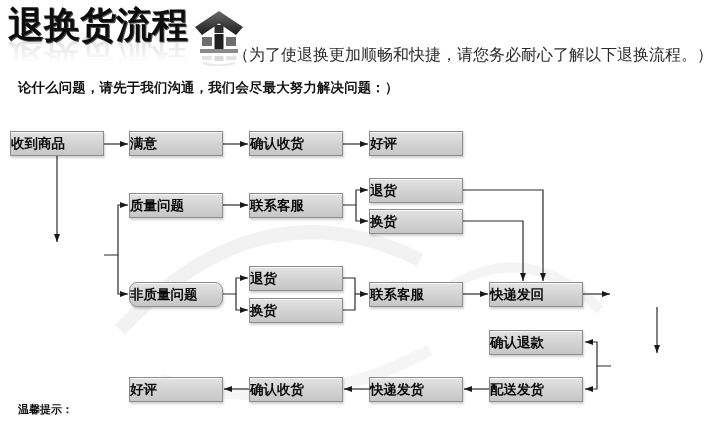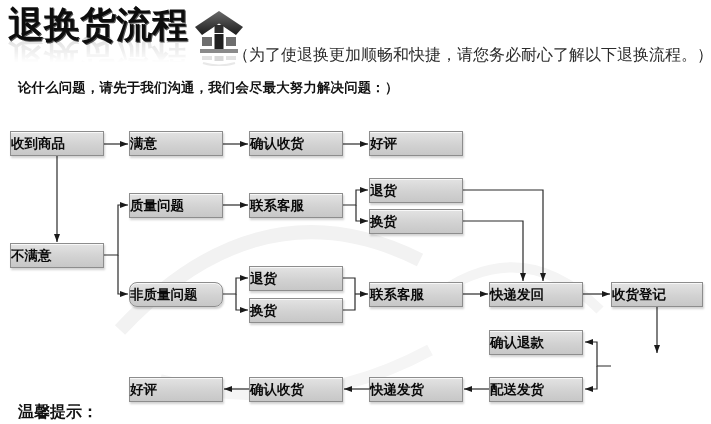--- a/index.html
+++ b/index.html
@@ -31,21 +31,21 @@
   
   .connectors{position:absolute;left:0;top:0;width:711px;height:424px;}
   .node{
     position:absolute;width:94px;height:25px;box-sizing:border-box;
     background:linear-gradient(180deg,#e3e3e3 0%,#d2d2d2 55%,#c7c7c7 100%);
     border:1px solid #8d8d8d;
     box-shadow:inset 0 1px 0 rgba(255,255,255,.75),1px 2px 2px rgba(0,0,0,.18);
     line-height:23px;font-size:13.5px;font-weight:700;color:#0a0a0a;
     white-space:nowrap;
   }
-  .tip{position:absolute;left:18px;top:402px;font-size:16px;font-weight:700;color:#111;font-family:Liberation Mono, monospace;}
+  .tip{position:absolute;left:18px;top:402px;font-size:11px;font-weight:700;color:#111;font-family:Liberation Mono, monospace;}
 </style>
 </head>
 <body>
 
 <div id="stage">
 
   <svg class="connectors" width="711" height="424" style="z-index:0;">
     <path d="M120,330 Q260,180 420,260" stroke="#f2f2f2" stroke-width="14" fill="none"></path>
     <path d="M160,380 Q300,420 430,350" stroke="#f5f5f5" stroke-width="12" fill="none"></path>
     <path d="M430,300 Q520,230 600,310" stroke="#f4f4f4" stroke-width="10" fill="none"></path>
@@ -128,28 +128,26 @@
   <div class="node" style="left:10px;top:131px;z-index:2;">收到商品</div>
   <div class="node" style="left:129px;top:131px;z-index:2;">满意</div>
   <div class="node" style="left:249px;top:131px;z-index:2;">确认收货</div>
   <div class="node" style="left:369px;top:131px;z-index:2;">好评</div>
 
   <div class="node" style="left:129px;top:193px;z-index:2;">质量问题</div>
   <div class="node" style="left:249px;top:193px;z-index:2;">联系客服</div>
   <div class="node" style="left:369px;top:178px;z-index:2;">退货</div>
   <div class="node" style="left:369px;top:209px;z-index:2;">换货</div>
 
-  <div class="node" style="left:10px;top:243px;z-index:2;">不满意</div>
 
   <div class="node" style="left:129px;top:282px;z-index:2;border-radius:8px;">非质量问题</div>
   <div class="node" style="left:249px;top:266px;z-index:2;">退货</div>
   <div class="node" style="left:249px;top:298px;z-index:2;">换货</div>
   <div class="node" style="left:369px;top:282px;z-index:2;">联系客服</div>
   <div class="node" style="left:489px;top:282px;z-index:2;">快递发回</div>
-  <div class="node" style="left:611px;top:282px;width:92px;z-index:2;">收货登记</div>
 
   <div class="node" style="left:489px;top:330px;z-index:2;">确认退款</div>
   <div class="node" style="left:489px;top:377px;z-index:2;">配送发货</div>
   <div class="node" style="left:369px;top:377px;z-index:2;">快递发货</div>
   <div class="node" style="left:249px;top:377px;z-index:2;">确认收货</div>
   <div class="node" style="left:129px;top:377px;z-index:2;">好评</div>
 
   <div class="tip">温馨提示：</div>
 
 </div>

